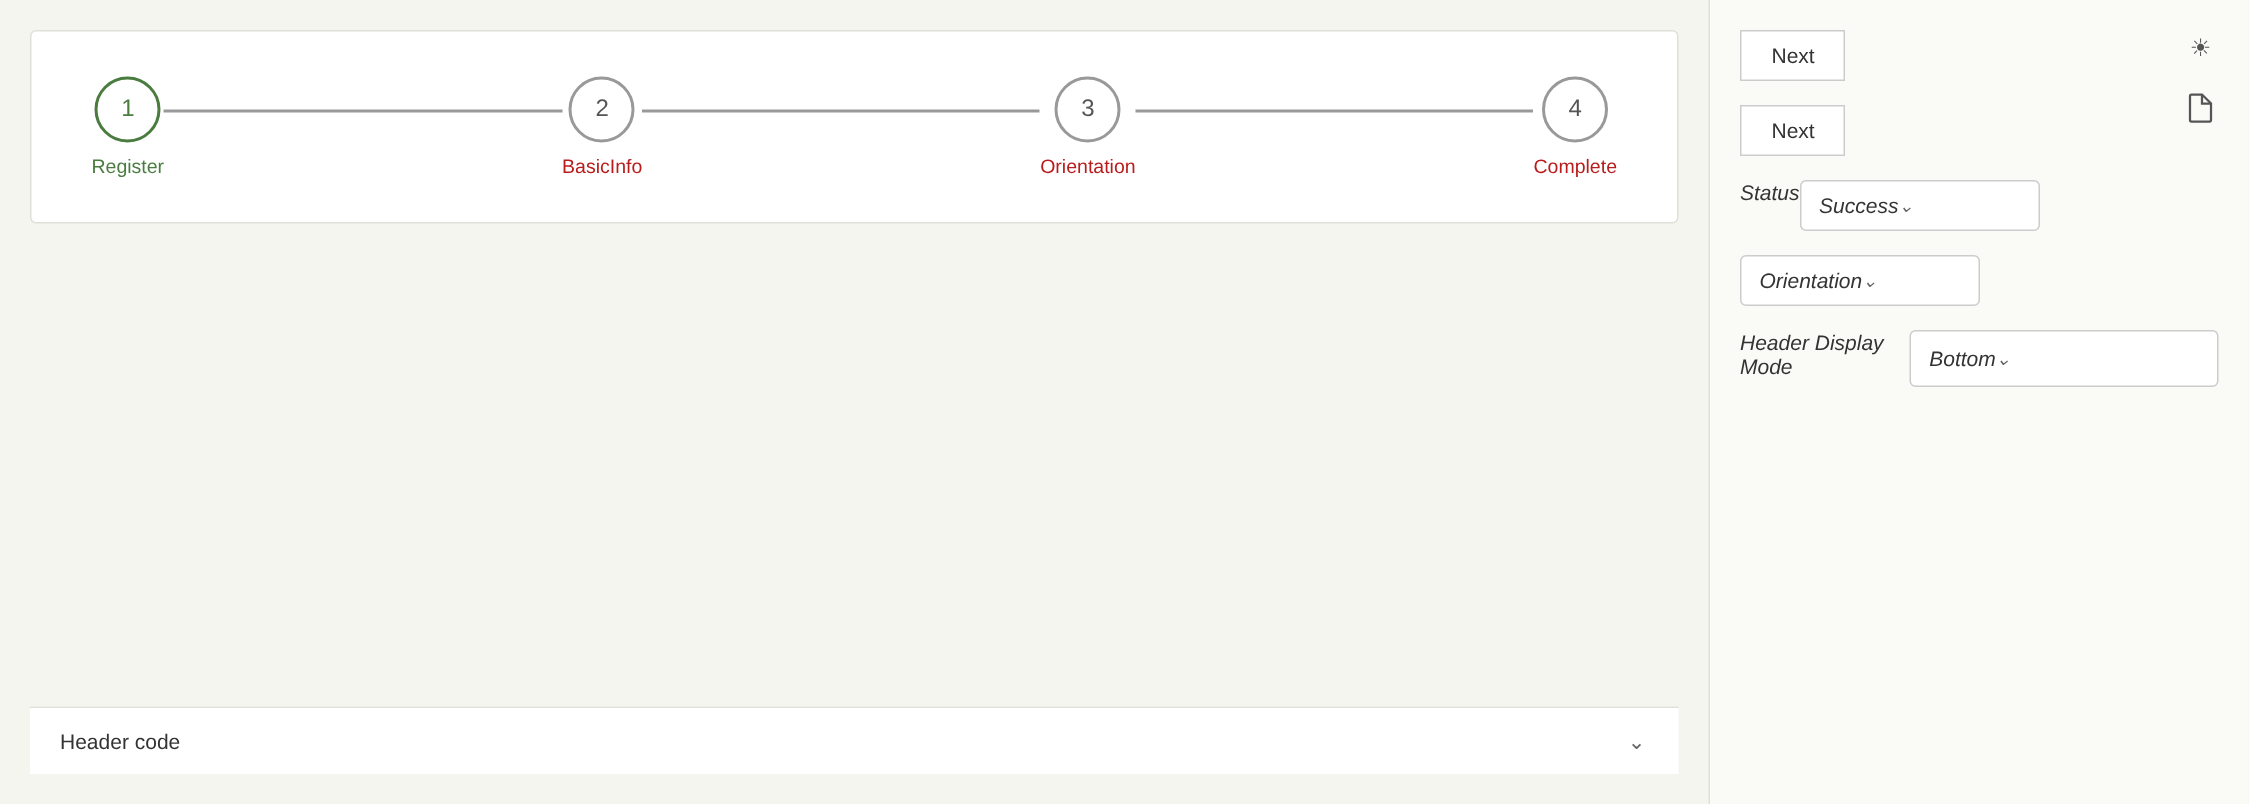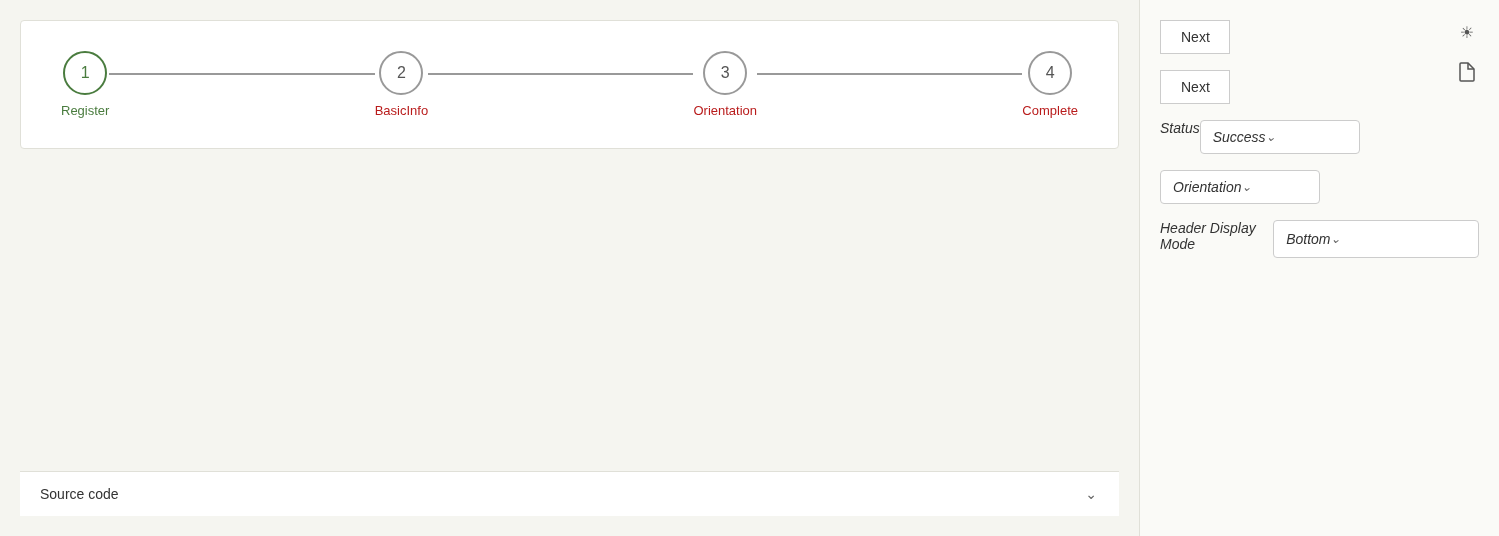--- a/index.html
+++ b/index.html
@@ -260,21 +260,21 @@
             </div>
             <span class="stepper-label">Complete</span>
           </div>
 
         </div>
       </div>
 
       <div class="content-area"></div>
 
       <div class="source-code-bar">
-        <span class="source-code-bar-label">Source code</span>
+        <span class="source-code-bar-label">Header code</span>
         <span class="chevron-down">⌄</span>
       </div>
 
     </div>
 
     <div class="right-panel">
 
       <button class="btn">Next</button>
 
       <button class="btn">Next</button>

